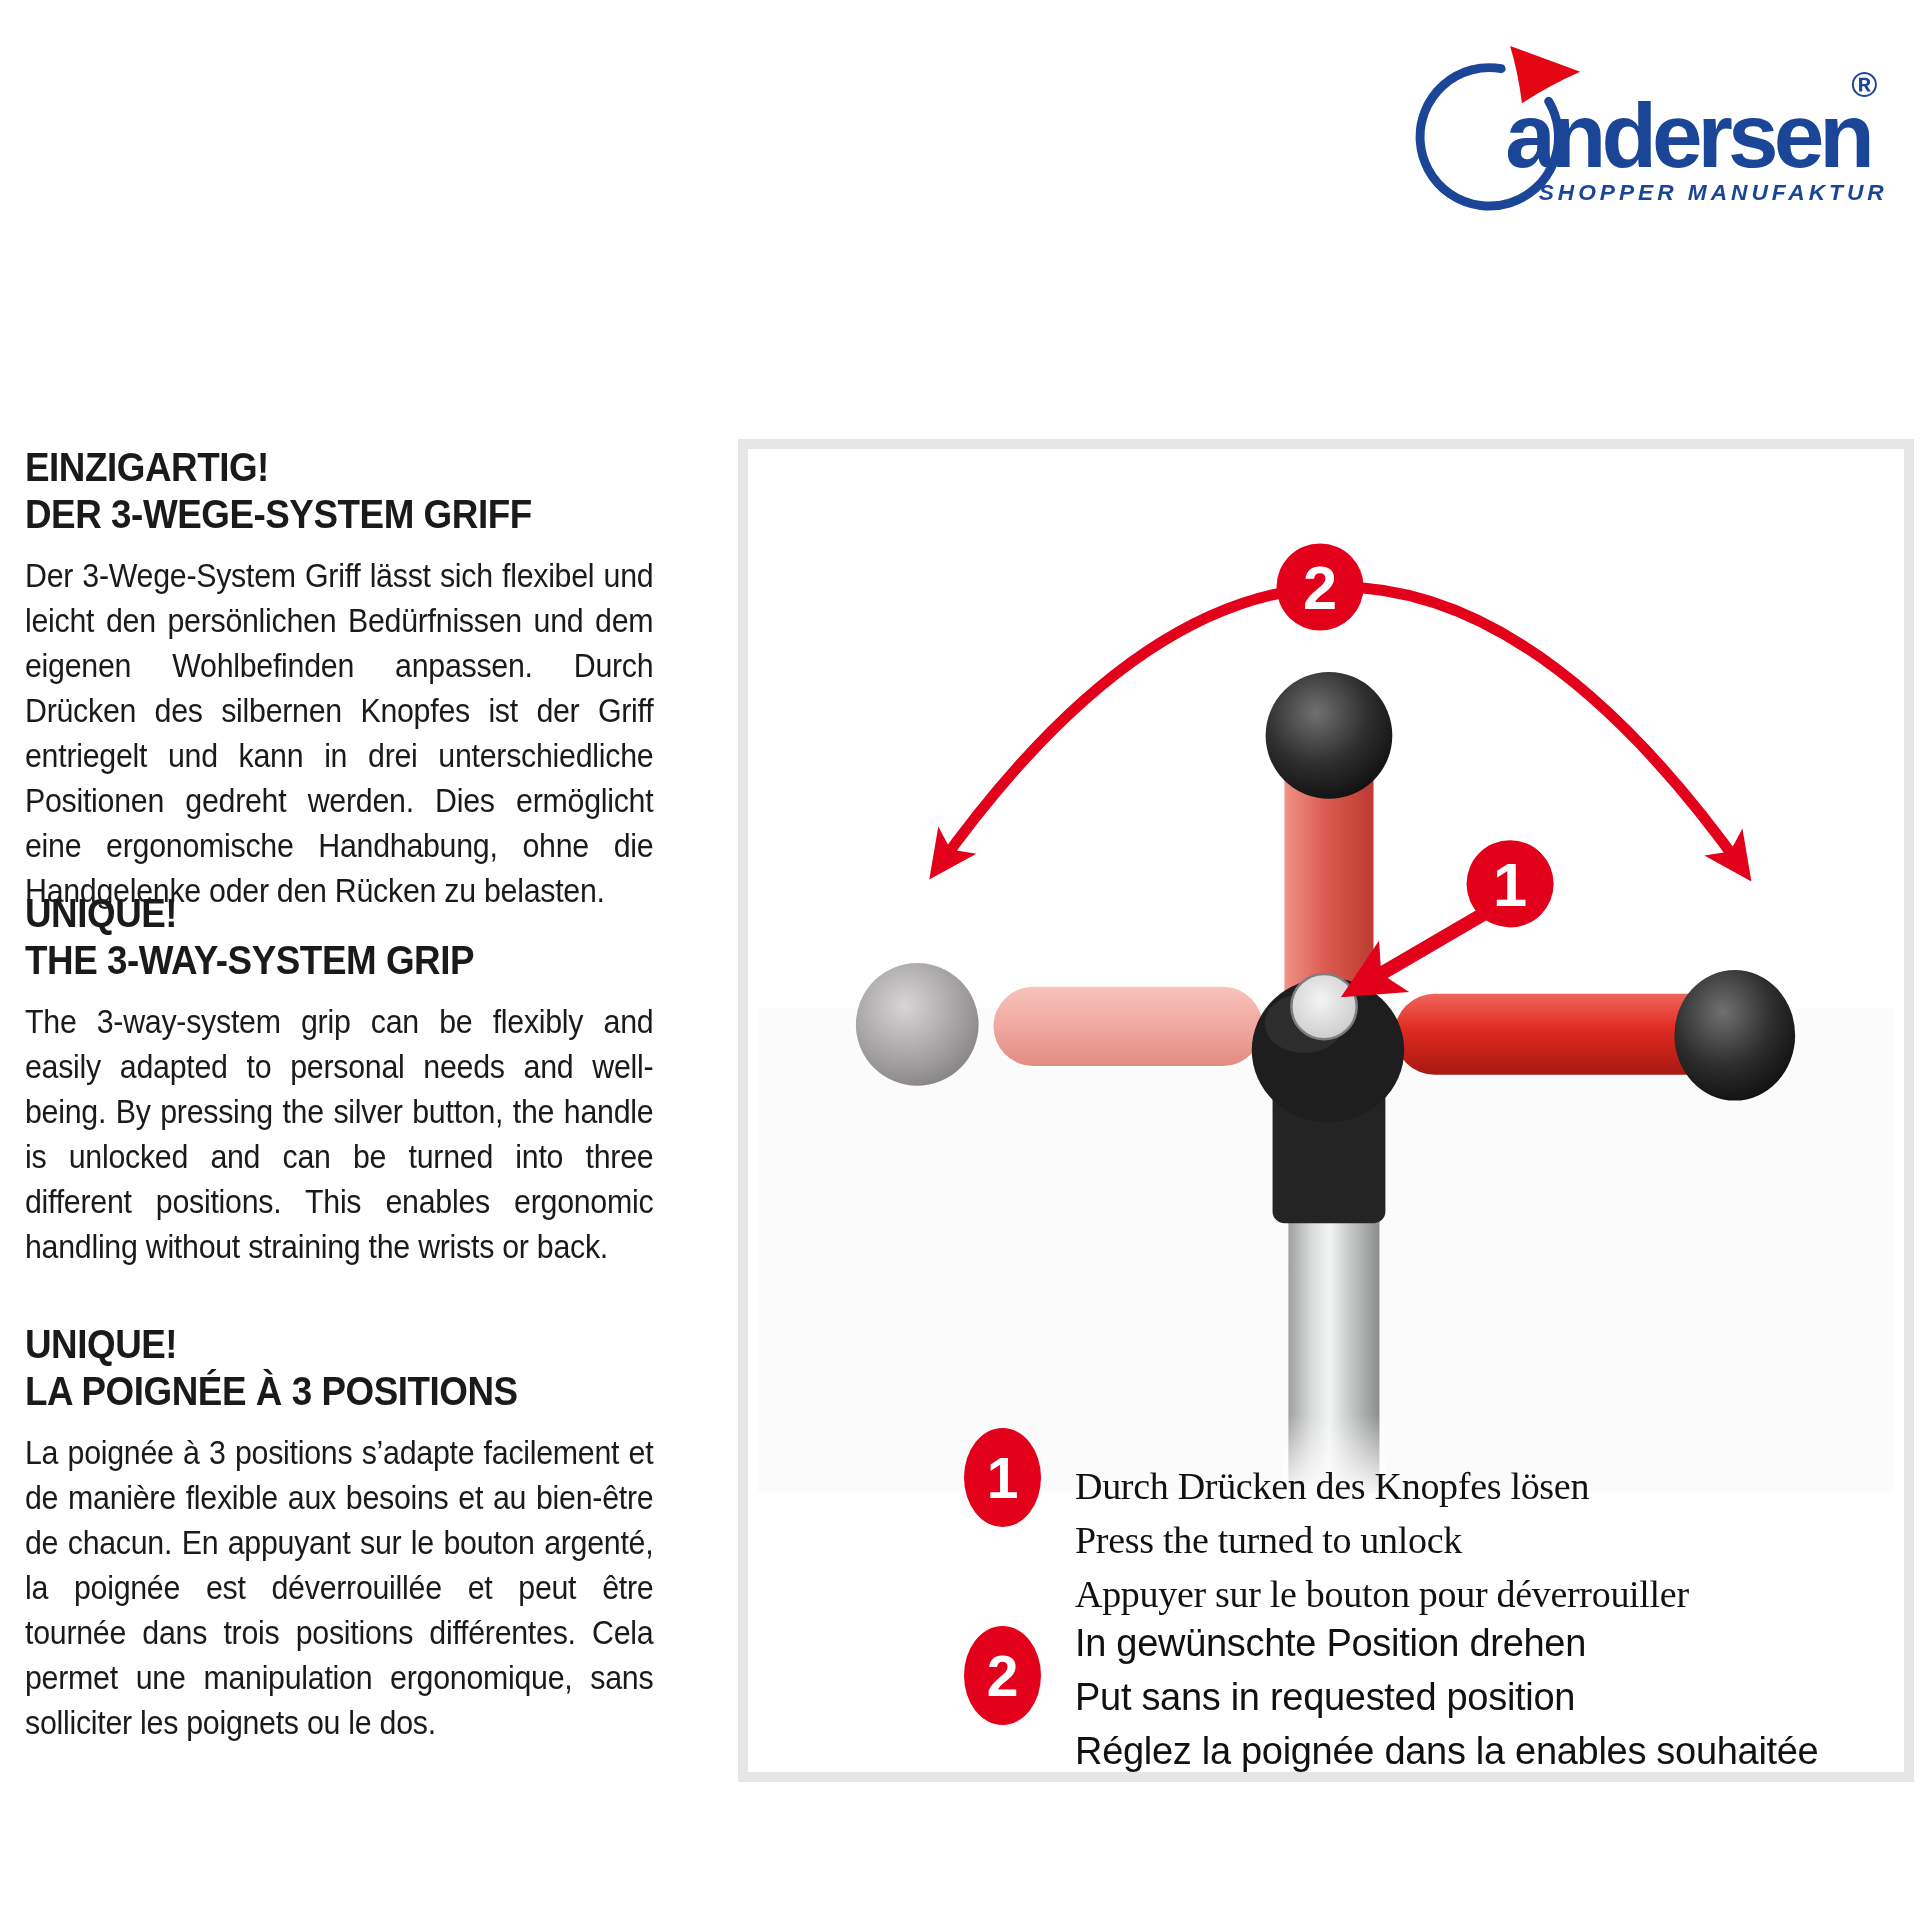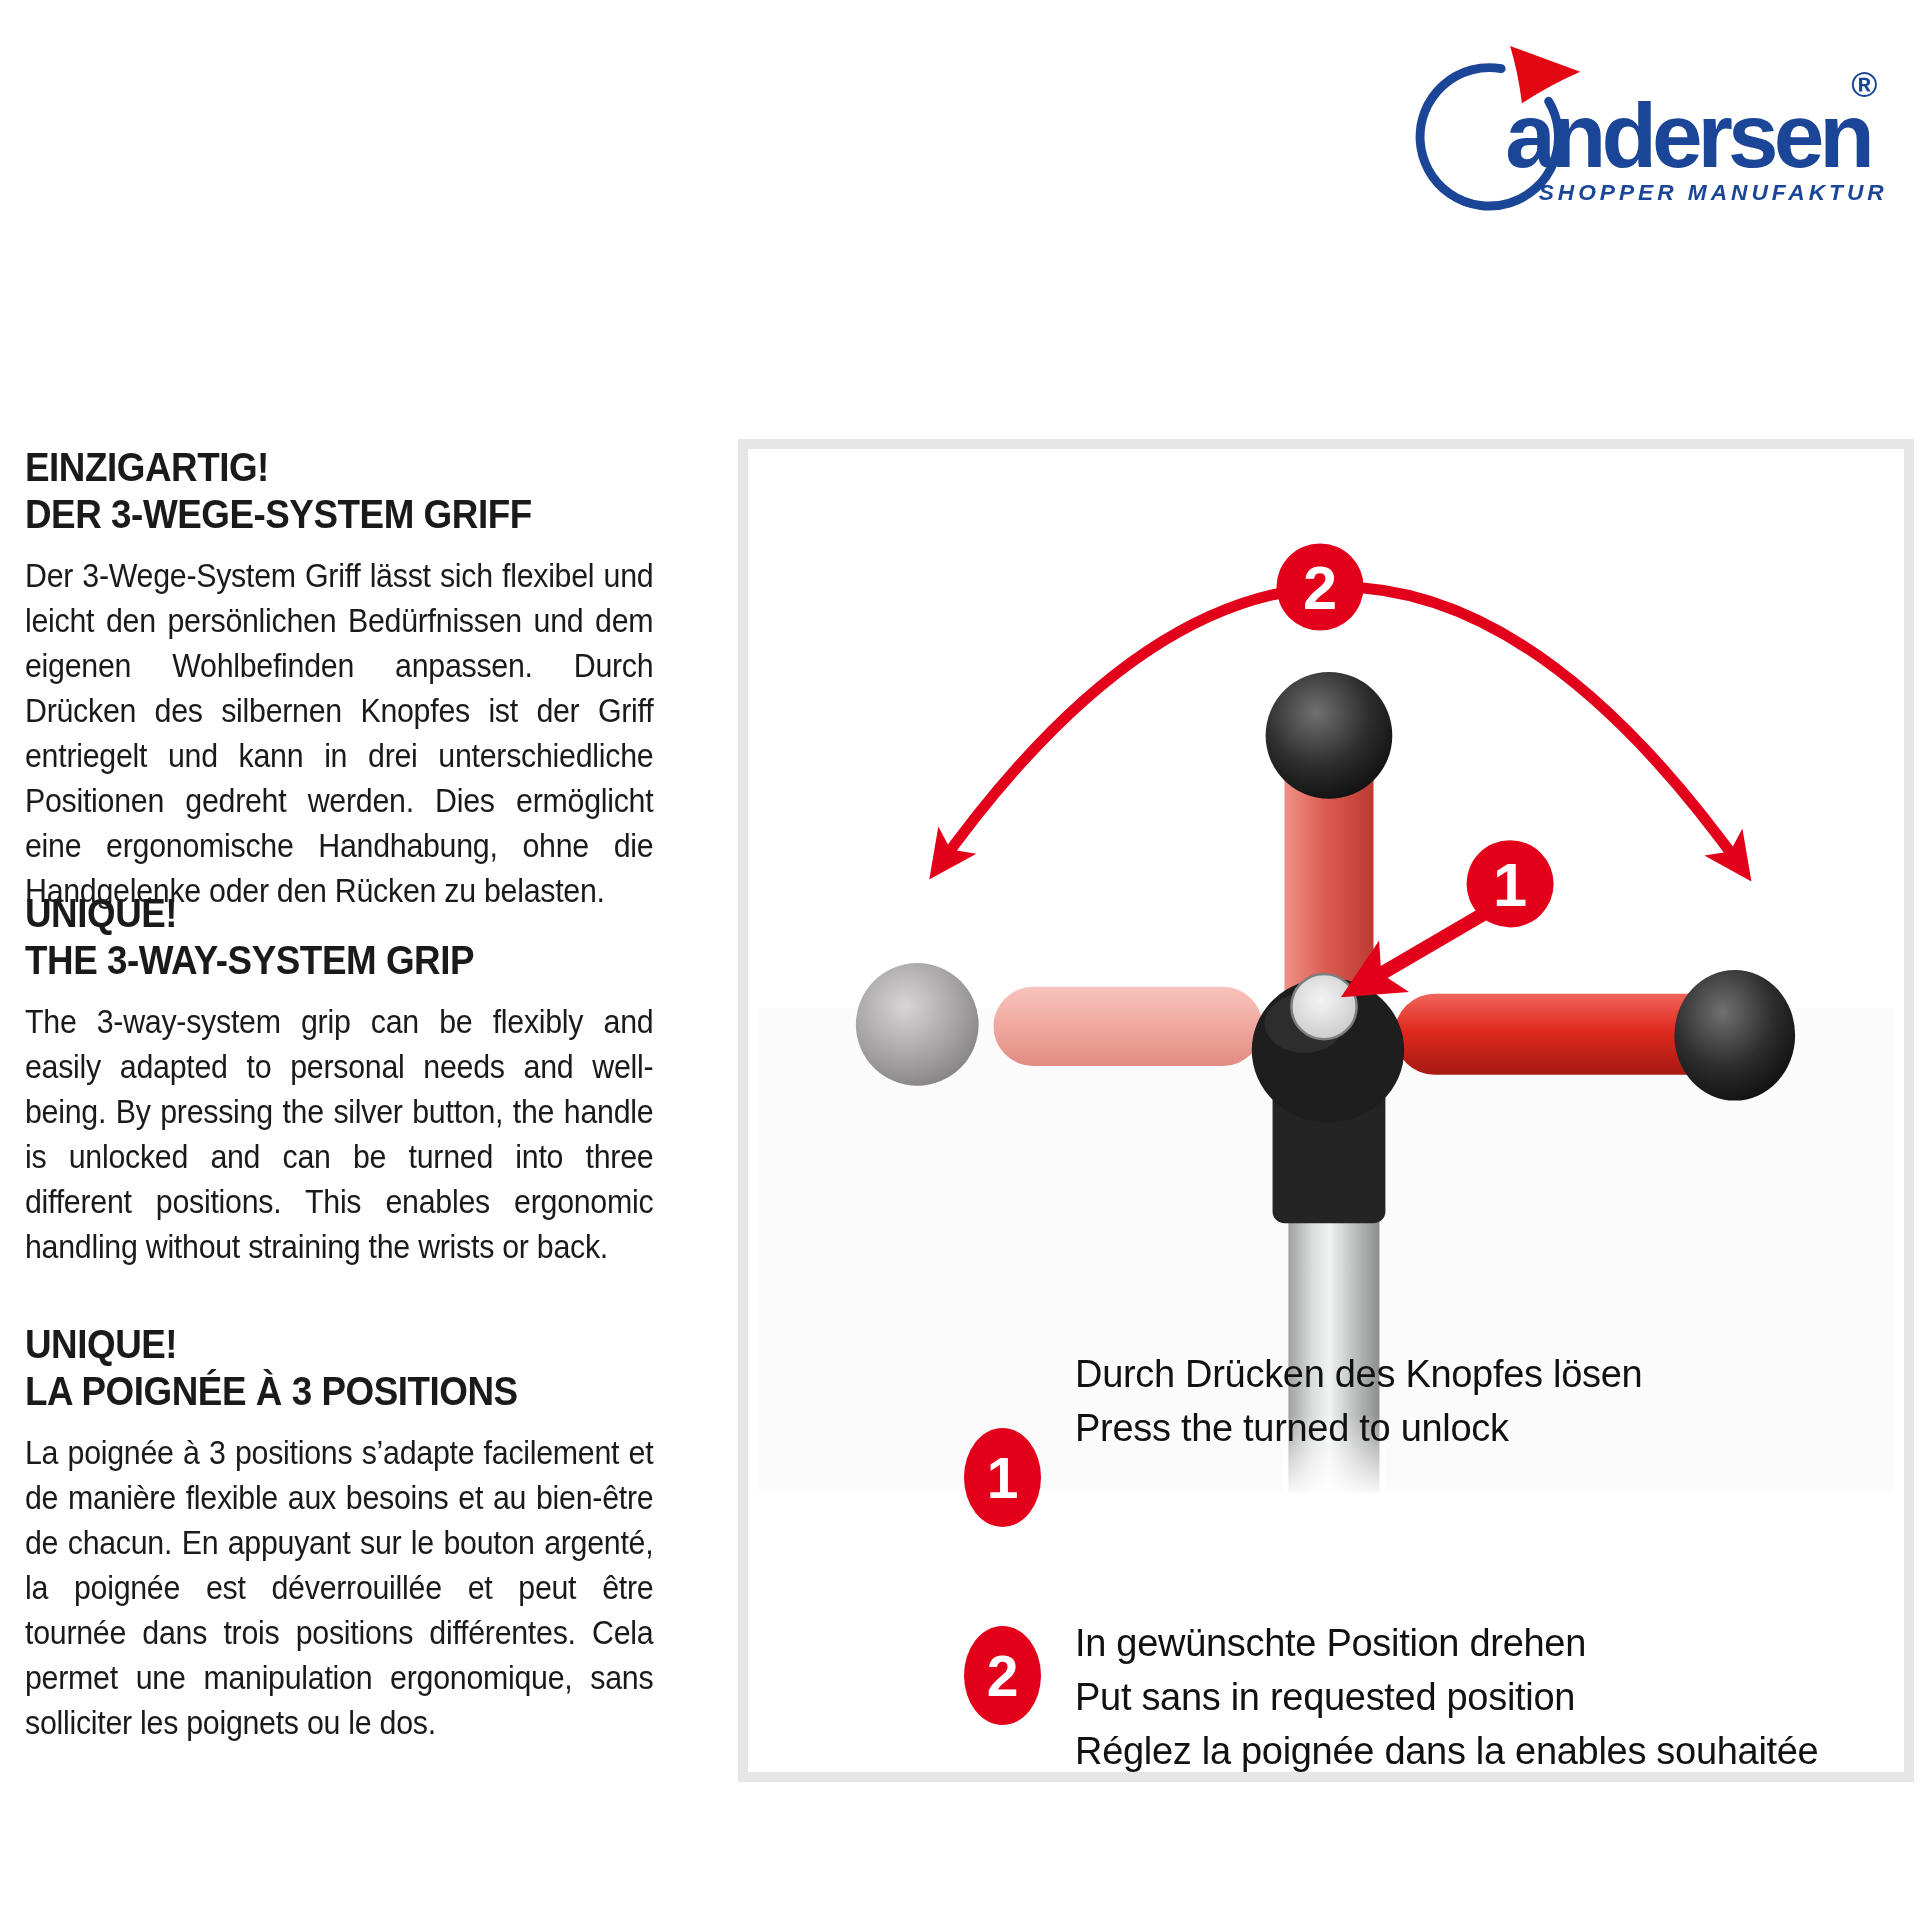--- a/index.html
+++ b/index.html
@@ -35,21 +35,21 @@
 
   
   .legend-badge{
     position:absolute;width:77px;height:99px;border-radius:50%;
     background:#e2001a;color:#ffffff;display:flex;align-items:center;justify-content:center;
     font-size:57px;font-weight:bold;
   }
   .legend-badge.b1{left:216px;top:979px;}
   .legend-badge.b2{left:216px;top:1177px;}
   .legend-text{position:absolute;left:327px;font-size:38px;line-height:54px;letter-spacing:-0.3px;color:#111;}
-  .legend-text.t1{top:898px;}
+  .legend-text.t1{top:1010px;font-family:Liberation Serif, serif;}
   .legend-text.t2{top:1147px;margin-top:20px;}
   .legend-text div{white-space:nowrap;}
 </style>
 </head>
 <body>
 
 <svg class="logo" viewBox="0 0 520 175" xmlns="http://www.w3.org/2000/svg">
 
   <path d="M 160 60 A 70 70 0 1 1 112 27" fill="none" stroke="#1b4697" stroke-width="9" stroke-linecap="round"></path>
 
@@ -161,20 +161,21 @@
     <circle cx="588" cy="149" r="44" fill="#e2001a"></circle>
     <text x="588" y="171" text-anchor="middle" font-family="Liberation Sans, sans-serif" font-weight="bold" font-size="62" fill="#ffffff">2</text>
   </svg>
 
   <div class="legend-badge b1">
     <span>1</span>
   </div>
   <div class="legend-text t1">
     <div>Durch Drücken des Knopfes lösen</div>
     <div>Press the turned to unlock</div>
+    <div>Appuyer sur le bouton pour déverrouiller</div>
   </div>
 
   <div class="legend-badge b2">
     <span>2</span>
   </div>
   <div class="legend-text t2">
     <div>In gewünschte Position drehen</div>
     <div>Put sans in requested position</div>
     <div>Réglez la poignée dans la enables souhaitée</div>
   </div>

